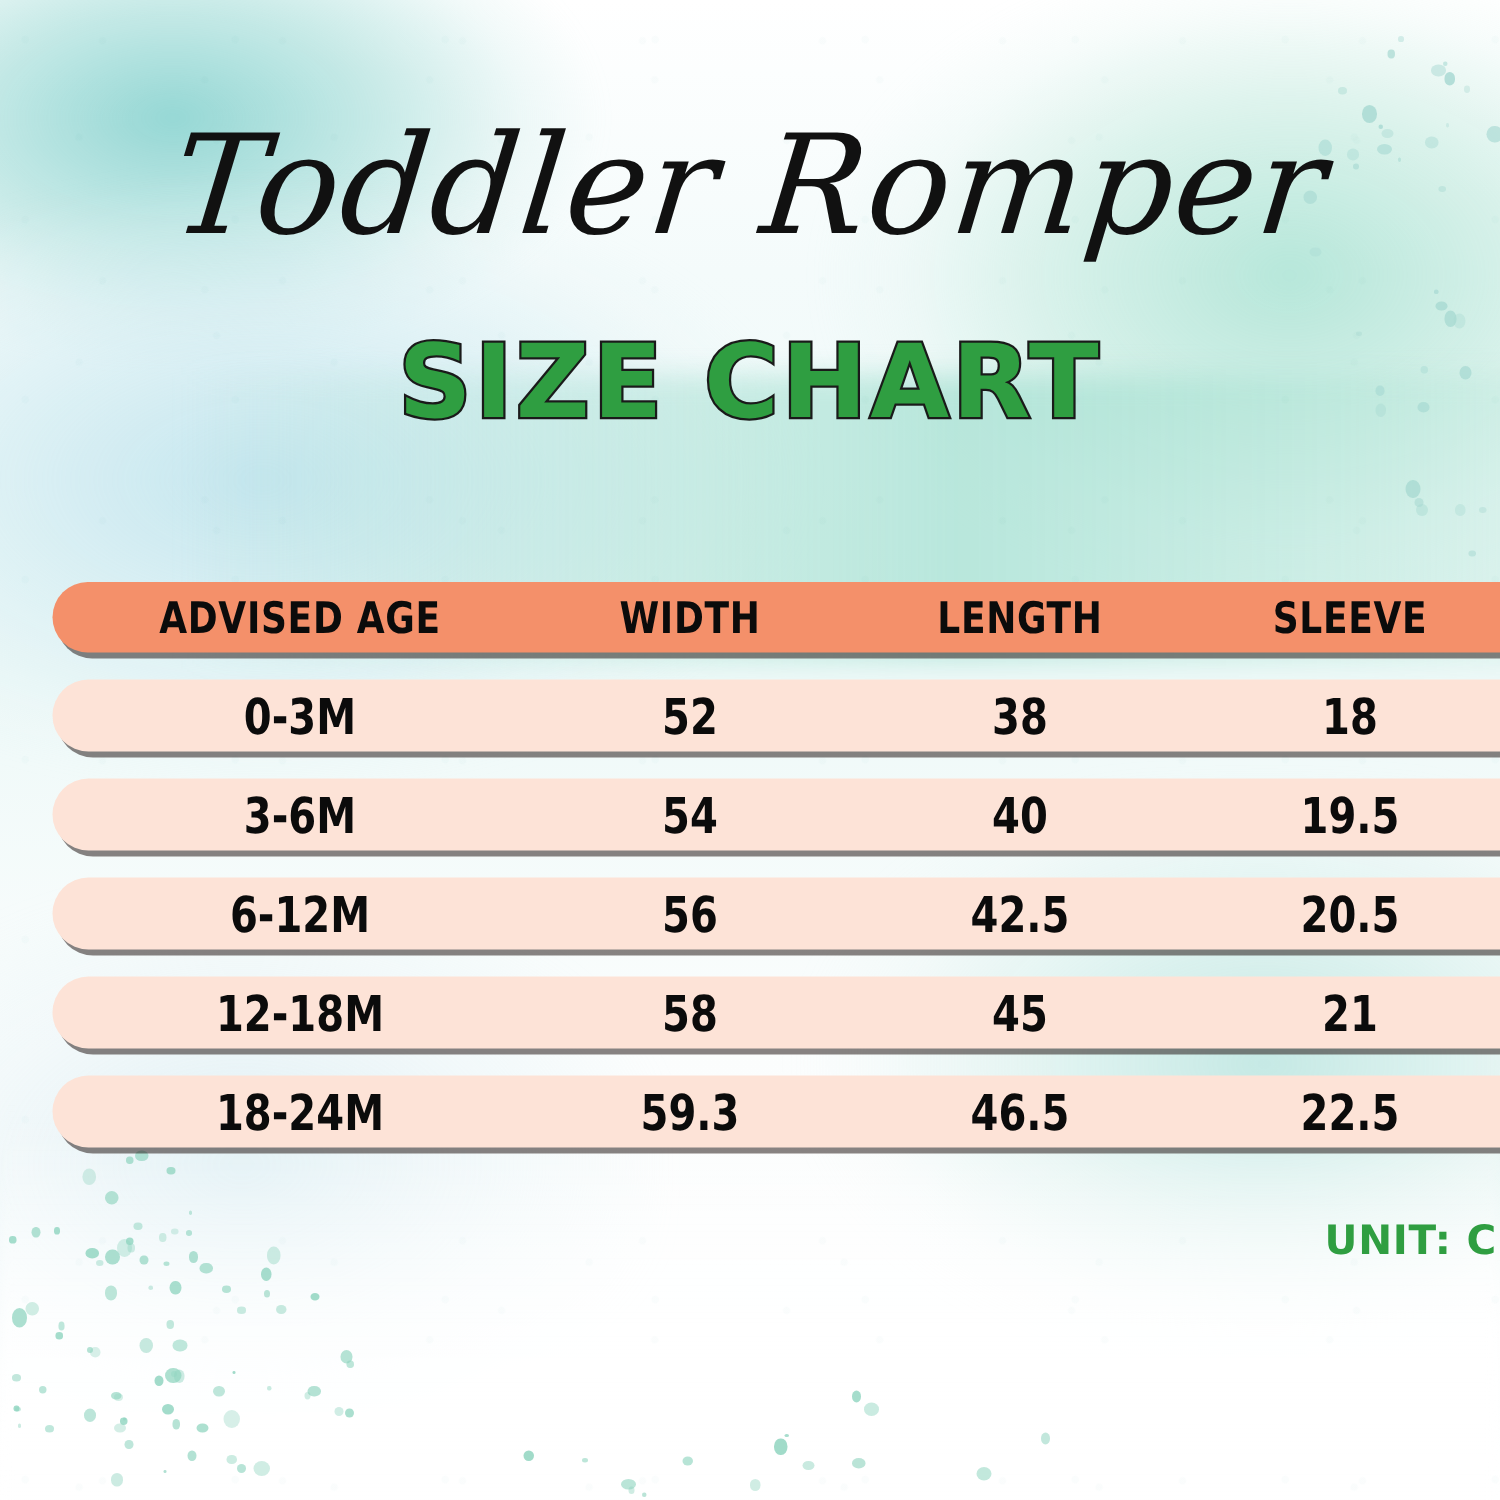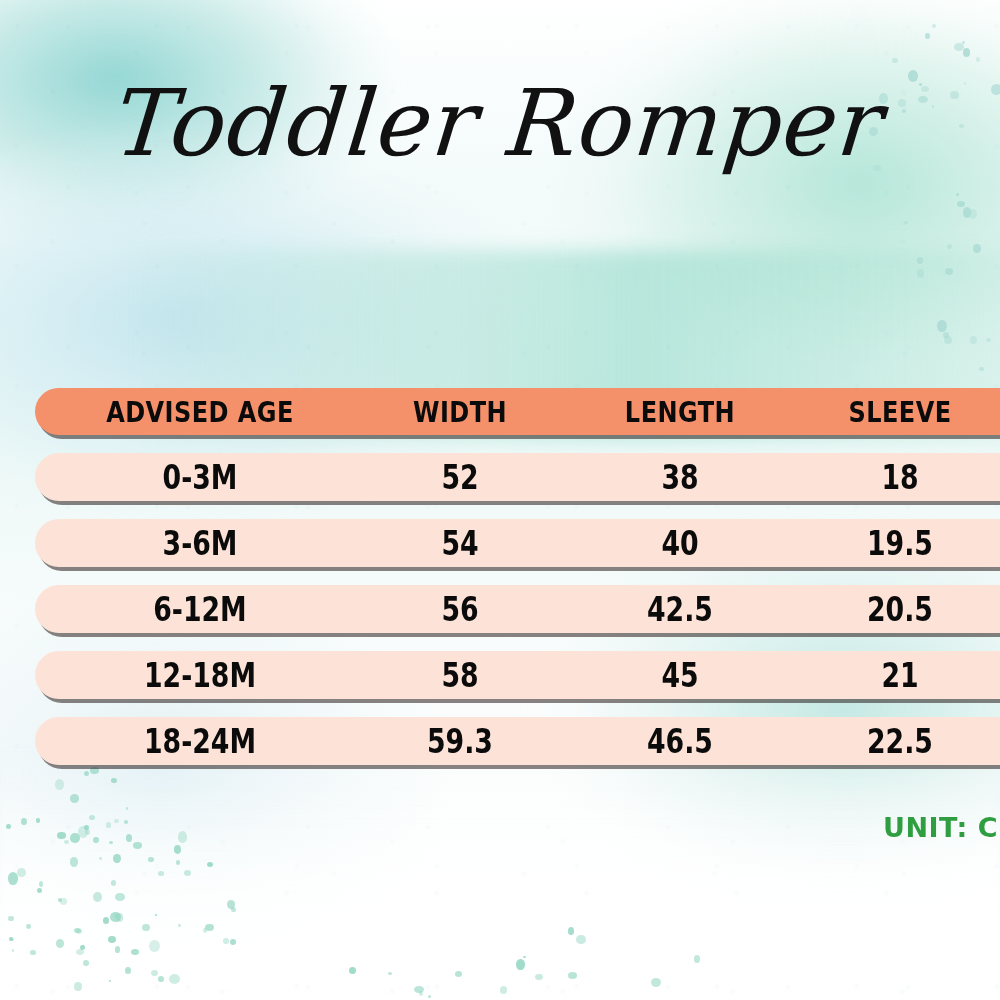--- a/index.html
+++ b/index.html
@@ -261,20 +261,21 @@
       <div class="speck" style="width: 6.1px; height: 7.8px; left: 568px; top: 927px; opacity: 0.8;"></div>
       <div class="speck" style="width: 9.8px; height: 8.6px; left: 576px; top: 935px; opacity: 0.47;"></div>
       <div class="speck" style="width: 3.2px; height: 3.4px; left: 428px; top: 995px; opacity: 0.62;"></div>
       <div class="speck" style="width: 7.4px; height: 6.3px; left: 455px; top: 971px; opacity: 0.64;"></div>
       <div class="speck" style="width: 7.1px; height: 7.3px; left: 349px; top: 967px; opacity: 0.84;"></div>
       <div class="speck" style="width: 8.5px; height: 10.8px; left: 516px; top: 959px; opacity: 0.84;"></div>
       <div class="speck" style="width: 4px; height: 3.3px; left: 388px; top: 972px; opacity: 0.59;"></div>
     </div>
 
   <div class="title">Toddler Romper</div>
+  <div class="subtitle">SIZE CHART</div>
 
   <div id="table">
     <div class="row header">
       <div class="cell c0">ADVISED AGE</div>
       <div class="cell c1">WIDTH</div>
       <div class="cell c2">LENGTH</div>
       <div class="cell c3">SLEEVE</div>
     </div>
     <div id="rows">
         <div class="row data">

